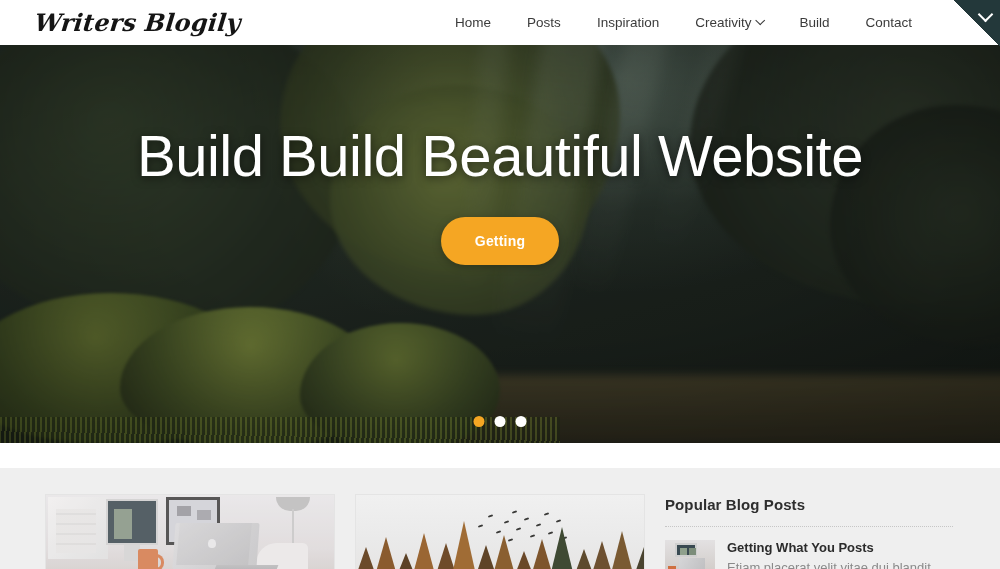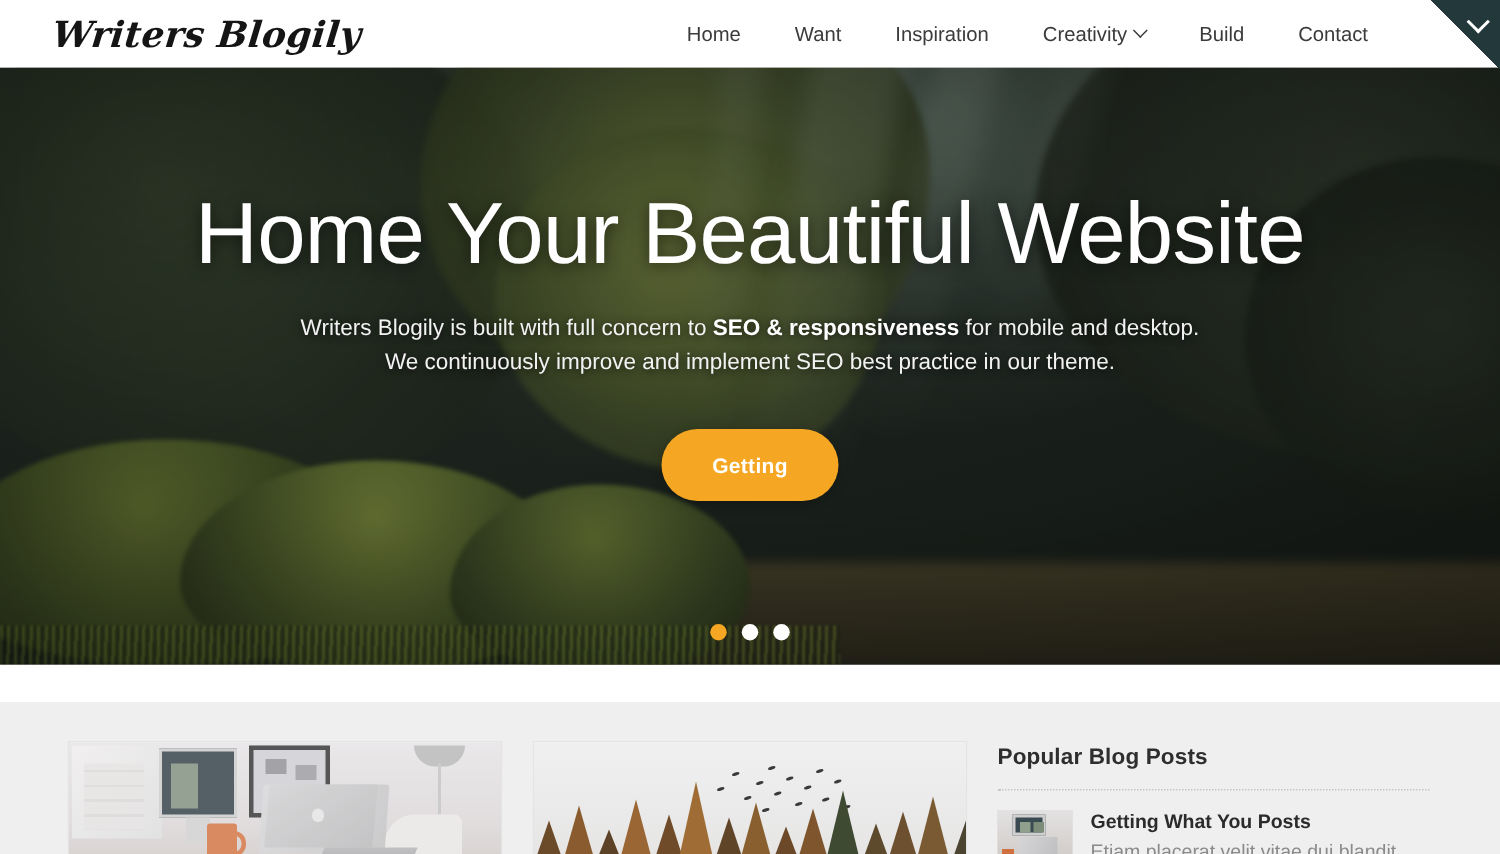--- a/index.html
+++ b/index.html
@@ -213,21 +213,21 @@
 </head>
 <body>
 
 <div class="navbar">
   <div class="logo">Writers Blogily</div>
   <nav class="nav-links">
     <a class="nav-link">
       <span>Home</span>
     </a>
     <a class="nav-link">
-      <span>Want</span>
+      <span>Posts</span>
     </a>
     <a class="nav-link">
       <span>Inspiration</span>
     </a>
     <a class="nav-link">
       <span>Creativity</span>
       <span class="chev"></span>
     </a>
     <a class="nav-link">
       <span>Build</span>
@@ -258,25 +258,21 @@
     <div class="ground"></div>
     <div class="bush b1"></div>
     <div class="bush b2"></div>
     <div class="bush b3"></div>
     <div class="grass"></div>
     <div class="hero-vig"></div>
     <div class="hero-dim"></div>
   </div>
 
   <div class="hero-content">
-    <h1 class="hero-title">Home Your Beautiful Website</h1>
-    <p class="hero-sub">
-      <span>Writers Blogily is built with full concern to </span><b>SEO &amp; responsiveness</b><span> for mobile and desktop.</span><br>
-      <span>We continuously improve and implement SEO best practice in our theme.</span>
-    </p>
+    <h1 class="hero-title">Build Build Beautiful Website</h1>
     <button class="btn-download">Getting</button>
   </div>
 
   <div class="dots">
     <span class="dot active"></span>
     <span class="dot"></span>
     <span class="dot"></span>
   </div>
 </section>
 

